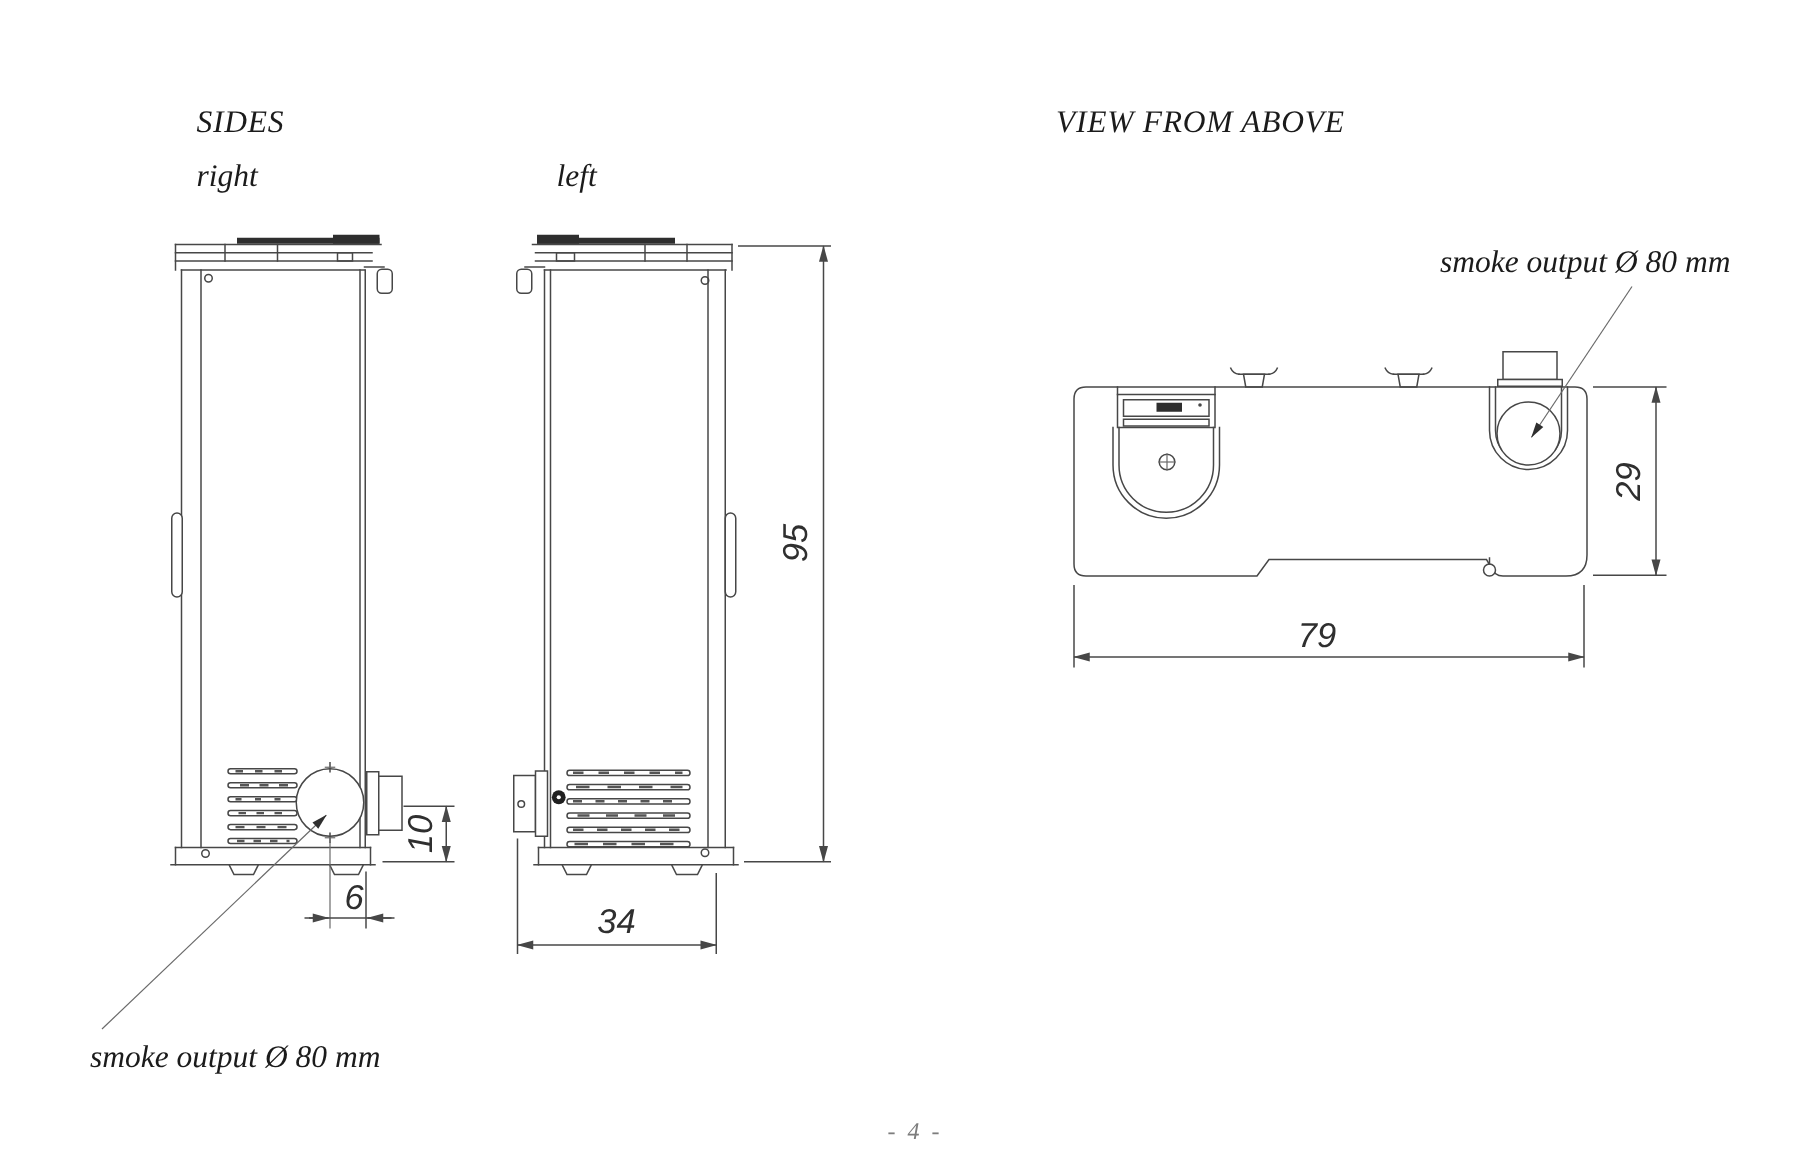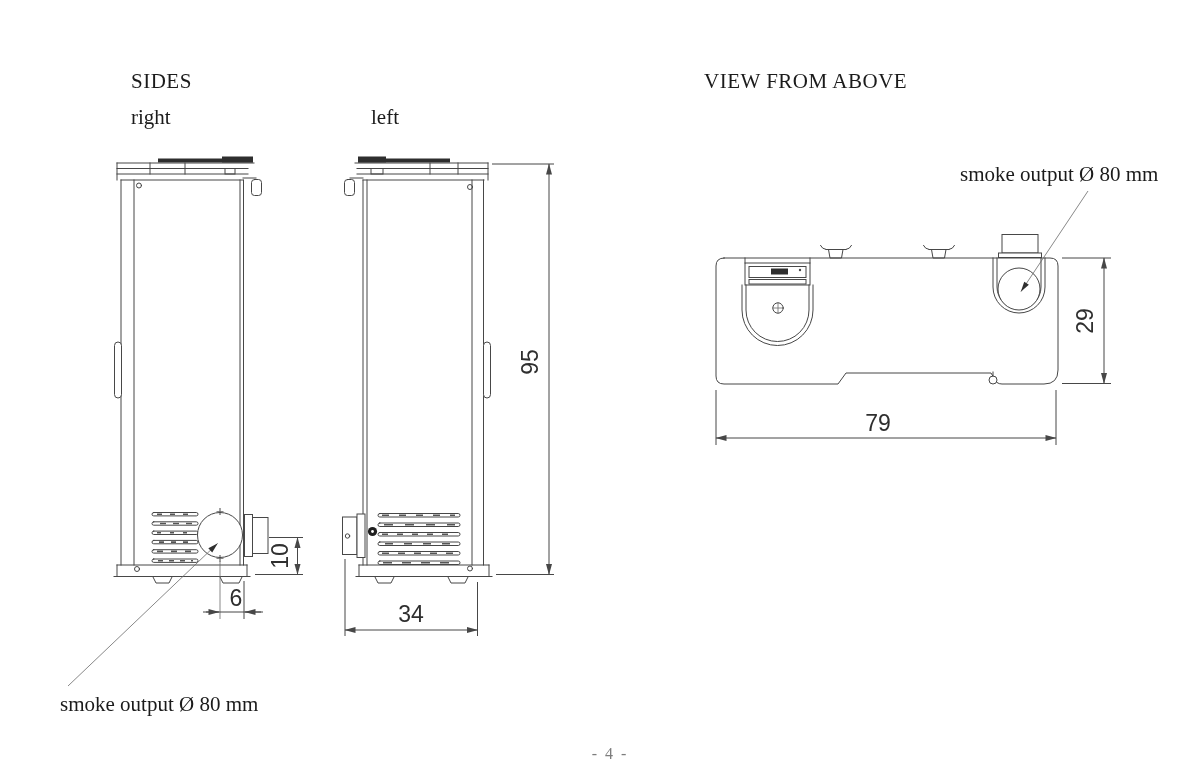--- a/index.html
+++ b/index.html
@@ -1,18 +1,18 @@
 <!DOCTYPE html>
 <html><head>
 <meta charset="utf-8">
 <style>
   html,body{margin:0;padding:0;background:#e8e8e8;}
   .page{
     position:relative;width:1200px;height:778px;background:#ffffff;
-    font-family:"Liberation Serif", serif;overflow:hidden;
+    font-family:"Liberation Serif", serif;overflow:hidden;font-style:italic;
   }
   svg{display:block}
   .ln{stroke:#474747;stroke-width:1;fill:none;stroke-linecap:square;}
   .lnr{stroke:#474747;stroke-width:1;fill:#ffffff;}
   .thin{stroke:#6a6a6a;stroke-width:0.8;fill:none;}
   .dash{stroke:#555555;stroke-width:1.6;fill:none;}
   .dark{fill:#2e2e2e;stroke:none;}
   .dim{stroke:#474747;stroke-width:1;fill:none;}
   .label-text{font-family:"Liberation Serif", serif;font-size:21px;fill:#1b1b1b;}
   .title-text{font-family:"Liberation Serif", serif;font-size:21px;fill:#1b1b1b;letter-spacing:0.5px;}

